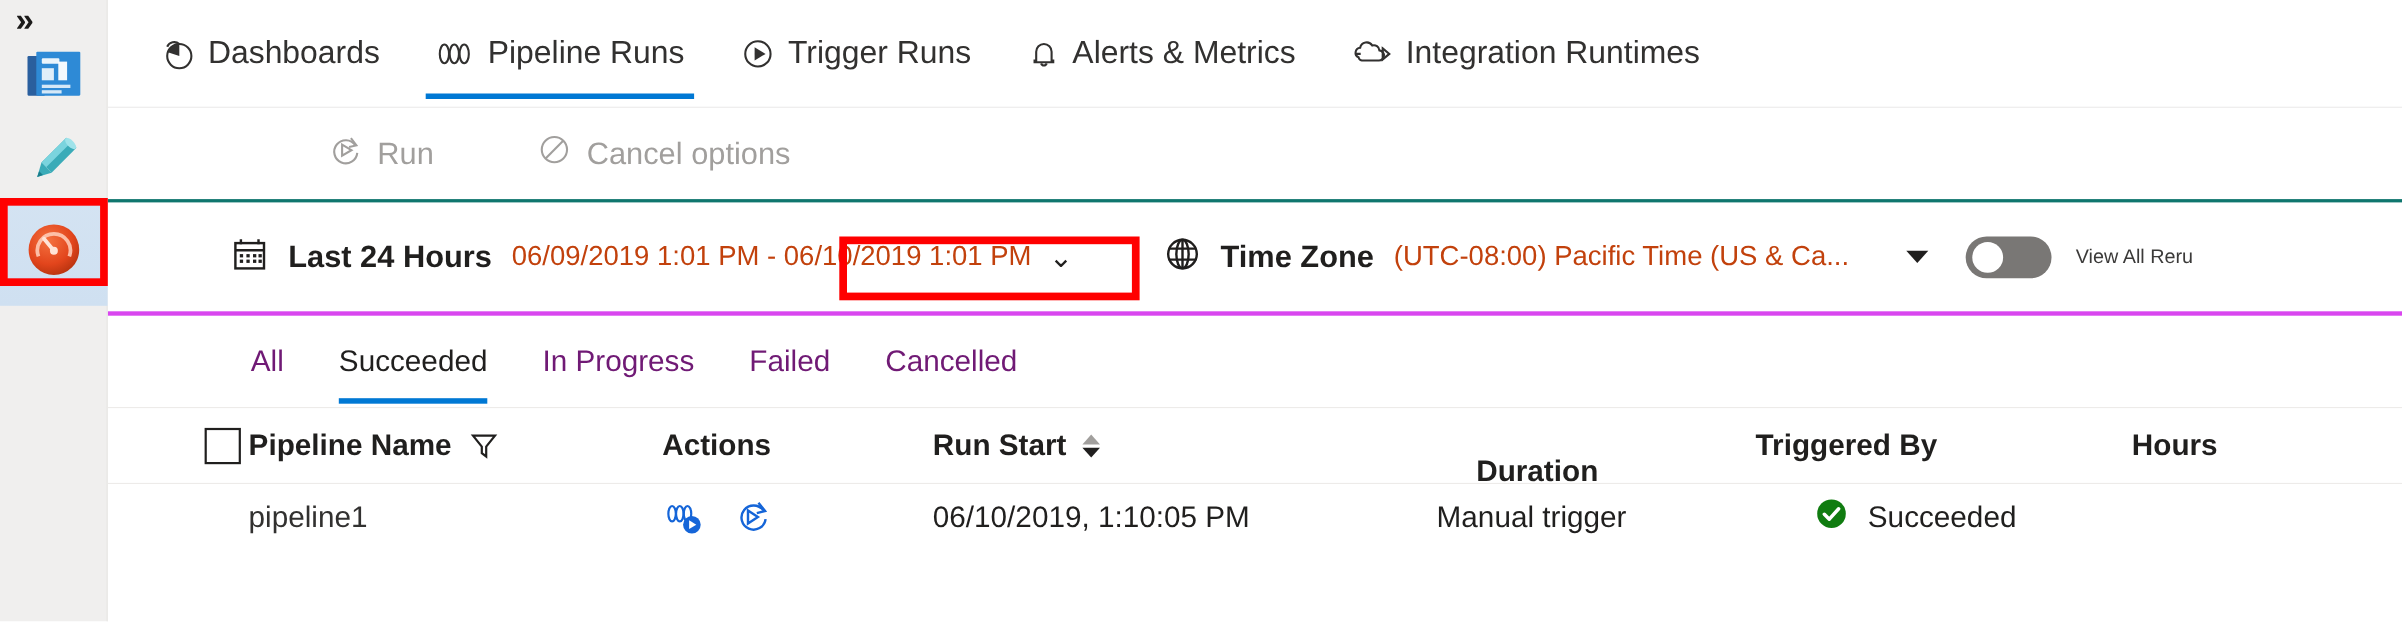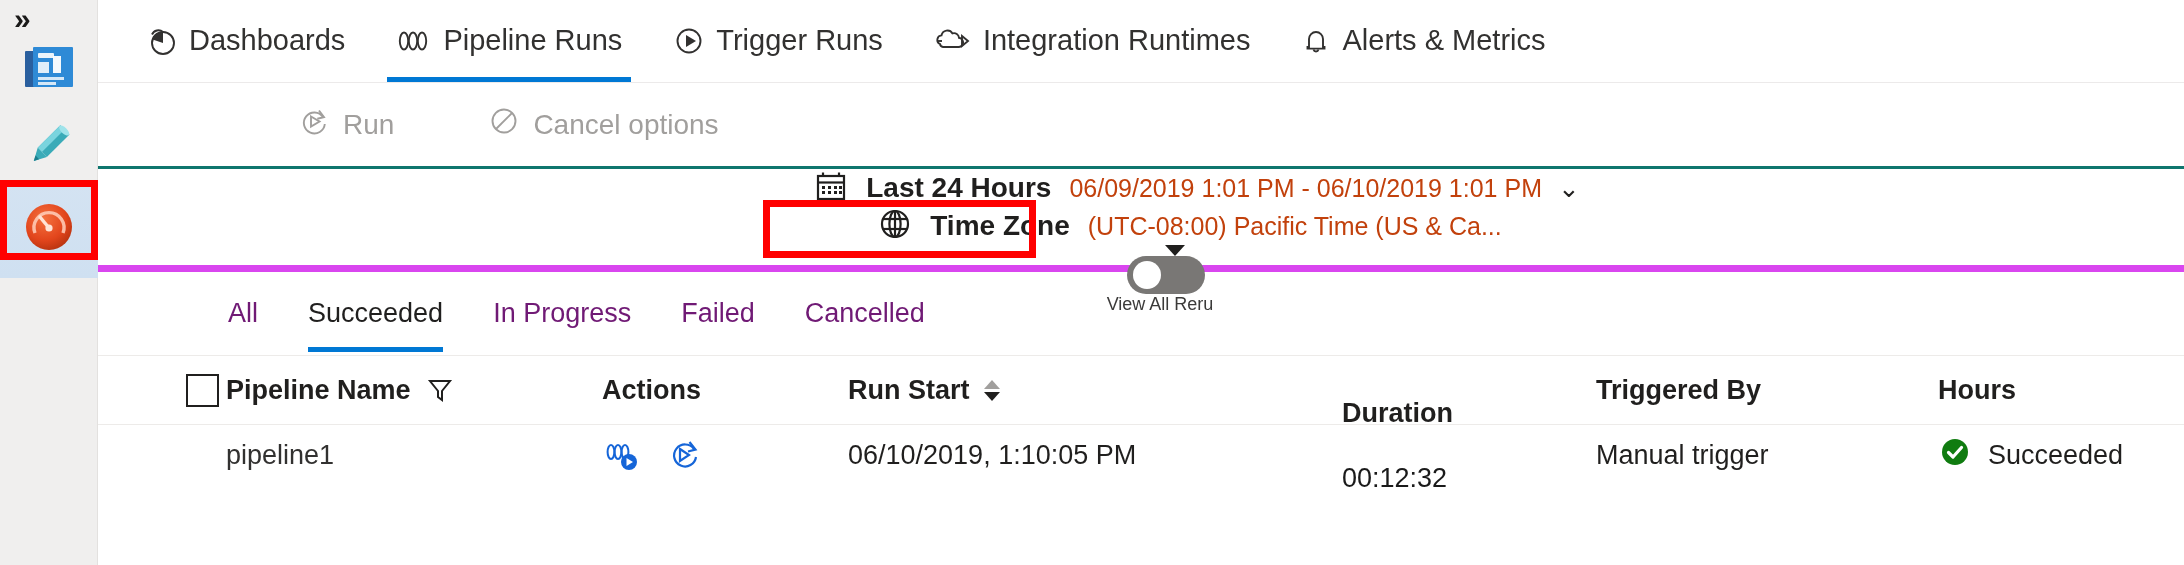--- a/index.html
+++ b/index.html
@@ -59,23 +59,23 @@
   .main {
     flex: 1 1 auto;
     position: relative;
     background: #ffffff;
     height: 100%;
     overflow: hidden;
   }
 
   
   .navtabs {
-    height: 83px;
-    display: flex;
-    align-items: flex-end;
+    height: 98px;
+    display: flex;
+    align-items: center;
     padding-left: 33px;
     border-bottom: 1px solid #eceaea;
     position: relative;
   }
   .navtab {
     display: flex;
     align-items: center;
     gap: 11px;
     height: 83px;
     padding: 0 15px;
@@ -116,23 +116,22 @@
     cursor: default;
   }
   .cmd.enabled { color: #201f1e; cursor: pointer; }
 
   
   .filterbar {
     height: 103px;
     display: flex;
     align-items: center;
     padding-left: 16px;
-    border-bottom: 7px solid #d946ef;
-    position: relative;
-    flex-direction: column;
+    border-bottom: 4px solid #d946ef;
+    position: relative;
   }
   .fgroup { display: flex; align-items: center; }
   .fgroup .lbl {
     font-size: 28px; font-weight: bold; color: #201f1e;
     margin-left: 18px; white-space: nowrap;
   }
   .fgroup .val {
     font-size: 25px; color: #c2410c; margin-left: 18px; white-space: nowrap;
   }
   .caret-dn {
@@ -331,37 +330,37 @@
           <svg width="32" height="32" viewBox="0 0 32 32">
             <circle cx="16" cy="16" r="11.5" fill="none" stroke="#323130" stroke-width="1.9"></circle>
             <polygon points="13,10 23,16 13,22" fill="#323130"></polygon>
           </svg>
         </span>
         <span>Trigger Runs</span>
       </div>
 
       <div class="navtab">
         <span class="ic">
+          <svg width="30" height="32" viewBox="0 0 30 32">
+            <path d="M8 22 V14 a7 7 0 0 1 14 0 v8 h1.5 v1.6 H6.5 V22 Z" fill="none" stroke="#323130" stroke-width="1.9"></path>
+            <path d="M12.5 24.6 a2.6 2.6 0 0 0 5 0" fill="none" stroke="#323130" stroke-width="1.9"></path>
+          </svg>
+        </span>
+        <span>Alerts &amp; Metrics</span>
+      </div>
+
+      <div class="navtab">
+        <span class="ic">
           <svg width="38" height="32" viewBox="0 0 38 32">
             <path d="M6 19 a4.5 4.5 0 0 1 1.5 -8.6 a6 6 0 0 1 11 -2 a5 5 0 0 1 6.5 4.4 a4.6 4.6 0 0 1 -1 9.2 H9 a3.6 3.6 0 0 1 -3 -3z" fill="none" stroke="#323130" stroke-width="1.9"></path>
             <polygon points="28,11 34,16 28,21" fill="none" stroke="#323130" stroke-width="1.9"></polygon>
             <line x1="3" y1="16" x2="8" y2="16" stroke="#323130" stroke-width="1.9"></line>
           </svg>
         </span>
         <span>Integration Runtimes</span>
-      </div>
-
-      <div class="navtab">
-        <span class="ic">
-          <svg width="30" height="32" viewBox="0 0 30 32">
-            <path d="M8 22 V14 a7 7 0 0 1 14 0 v8 h1.5 v1.6 H6.5 V22 Z" fill="none" stroke="#323130" stroke-width="1.9"></path>
-            <path d="M12.5 24.6 a2.6 2.6 0 0 0 5 0" fill="none" stroke="#323130" stroke-width="1.9"></path>
-          </svg>
-        </span>
-        <span>Alerts &amp; Metrics</span>
       </div>
     </div>
 
     <div class="cmdbar">
       <div class="cmd">
         <span>
           <svg width="32" height="32" viewBox="0 0 32 32">
             <path d="M25 12 a10.5 10.5 0 1 0 1.8 7" fill="none" stroke="#a19f9d" stroke-width="1.9"></path>
             <polyline points="21,5.5 26,12.2 19.3,13.7" fill="none" stroke="#a19f9d" stroke-width="1.9"></polyline>
             <polygon points="13,11.5 21.5,16.5 13,21.5" fill="none" stroke="#a19f9d" stroke-width="1.9"></polygon>
@@ -505,23 +504,20 @@
                 <path d="M28 11 a11 11 0 1 0 2 8" fill="none" stroke="#1565d8" stroke-width="2.2"></path>
                 <polyline points="23.5,4 29.5,11.5 22,13.5" fill="none" stroke="#1565d8" stroke-width="2.2"></polyline>
                 <polygon points="14,11 23,17 14,23" fill="none" stroke="#1565d8" stroke-width="2.2"></polygon>
               </svg>
             </span>
           </span>
         </div>
         <div class="cell c-start">
           <span>06/10/2019, 1:10:05 PM</span>
         </div>
-        <div class="cell c-dur dur-text" style="padding-left:58px;">
-          <span>00:12:32</span>
-        </div>
         <div class="cell c-trig" style="padding-left:22px;">
           <span>Manual trigger</span>
         </div>
         <div class="cell c-stat" style="padding-left:24px;">
           <span class="status-cell">
             <span>
               <svg width="34" height="34" viewBox="0 0 34 34">
                 <circle cx="17" cy="17" r="13" fill="#107c10"></circle>
                 <polyline points="10.5,17.5 15,22 23.5,12.5" fill="none" stroke="#ffffff" stroke-width="3.2" stroke-linecap="round" stroke-linejoin="round"></polyline>
               </svg>

